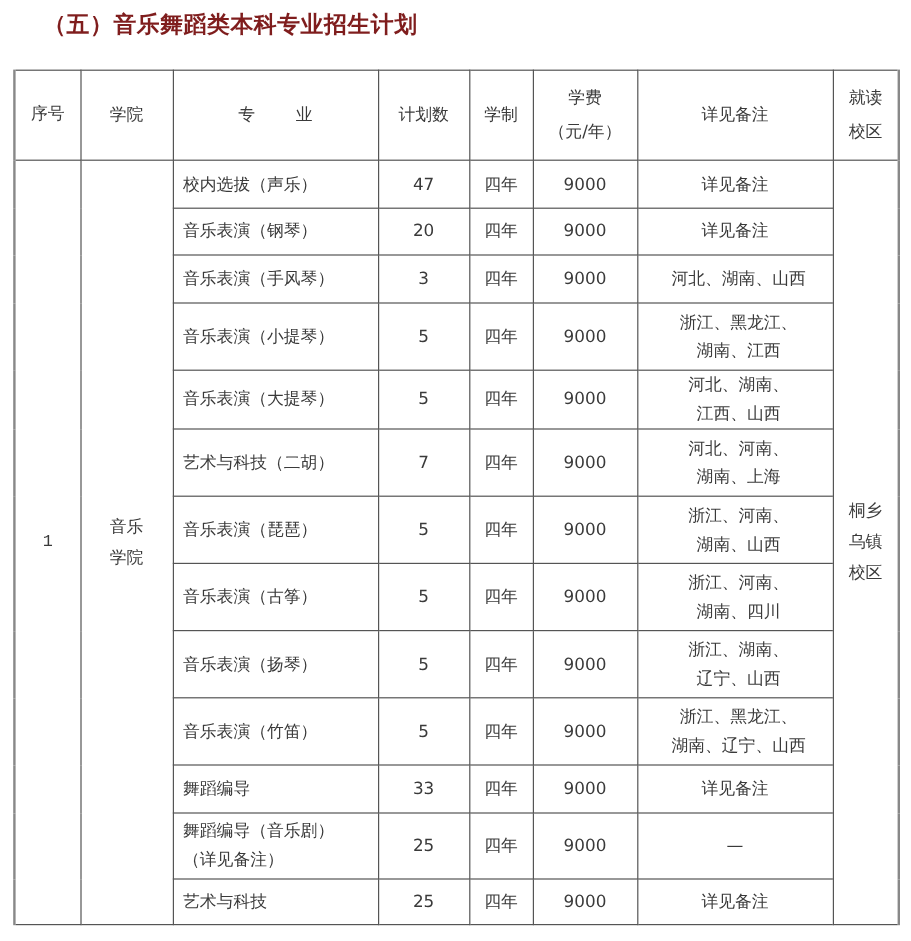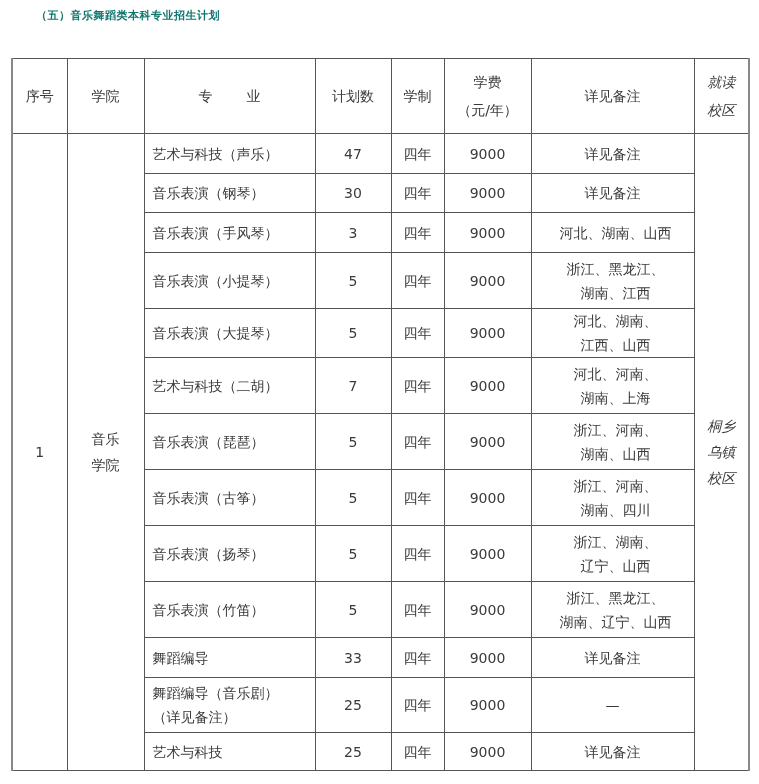--- a/index.html
+++ b/index.html
@@ -3,39 +3,39 @@
 <meta charset="utf-8">
 <style>
   html, body { margin: 0; padding: 0; background: #ffffff; }
   body {
     width: 759px; height: 784px; position: relative; overflow: hidden;
     font-family: "DejaVu Sans", "Liberation Sans", sans-serif;
     color: #333333;
   }
   .page-title {
     position: absolute; left: 36px; top: 8px;
-    font-size: 11px; font-weight: bold; color: #0f766e;
+    font-size: 19px; font-weight: bold; color: #7f1d1d;
     letter-spacing: 0.5px;
   }
   table.plan {
     position: absolute; left: 11px; top: 58px;
     border-collapse: collapse; table-layout: fixed;
     font-size: 14px; color: #3a3a3a;
   }
   table.plan td, table.plan th {
     border: 1px solid #555555;
     padding: 0;
     font-weight: normal;
     text-align: center;
     vertical-align: middle;
     line-height: 26px;
   }
   table.plan th { line-height: 28px; }
-  .outer-left { border-left: 2px solid #888 !important; }
-  .outer-right { border-right: 2px solid #888 !important; font-style: italic; }
+  .outer-left { border-left: 2px solid #888 !important; font-family: Liberation Mono, monospace; }
+  .outer-right { border-right: 2px solid #888 !important; }
   .l { text-align: left !important; padding-left: 8px !important; }
   .prov { text-align: right; padding-left: 6px !important; line-height: 24px !important; }
   .sp-major { letter-spacing: 34px; padding-left: 34px !important; }
   .vert { line-height: 30px; }
 </style>
 </head>
 <body>
 
 <div class="page-title">（五）音乐舞蹈类本科专业招生计划</div>
 
@@ -67,35 +67,35 @@
       <div>校区</div>
     </th>
   </tr>
 
   <tr style="height:40px">
     <td class="outer-left" rowspan="13">1</td>
     <td rowspan="13" class="vert">
       <div>音乐</div>
       <div>学院</div>
     </td>
-    <td class="l">艺术与科技（声乐）</td>
+    <td class="l">校内选拔（声乐）</td>
     <td>47</td>
     <td>四年</td>
     <td>9000</td>
     <td>详见备注</td>
     <td class="outer-right vert" rowspan="13">
       <div>桐乡</div>
       <div>乌镇</div>
       <div>校区</div>
     </td>
   </tr>
 
   <tr style="height:39px">
     <td class="l">音乐表演（钢琴）</td>
-    <td>30</td>
+    <td>20</td>
     <td>四年</td>
     <td>9000</td>
     <td>详见备注</td>
   </tr>
 
   <tr style="height:40px">
     <td class="l">音乐表演（手风琴）</td>
     <td>3</td>
     <td>四年</td>
     <td>9000</td>

